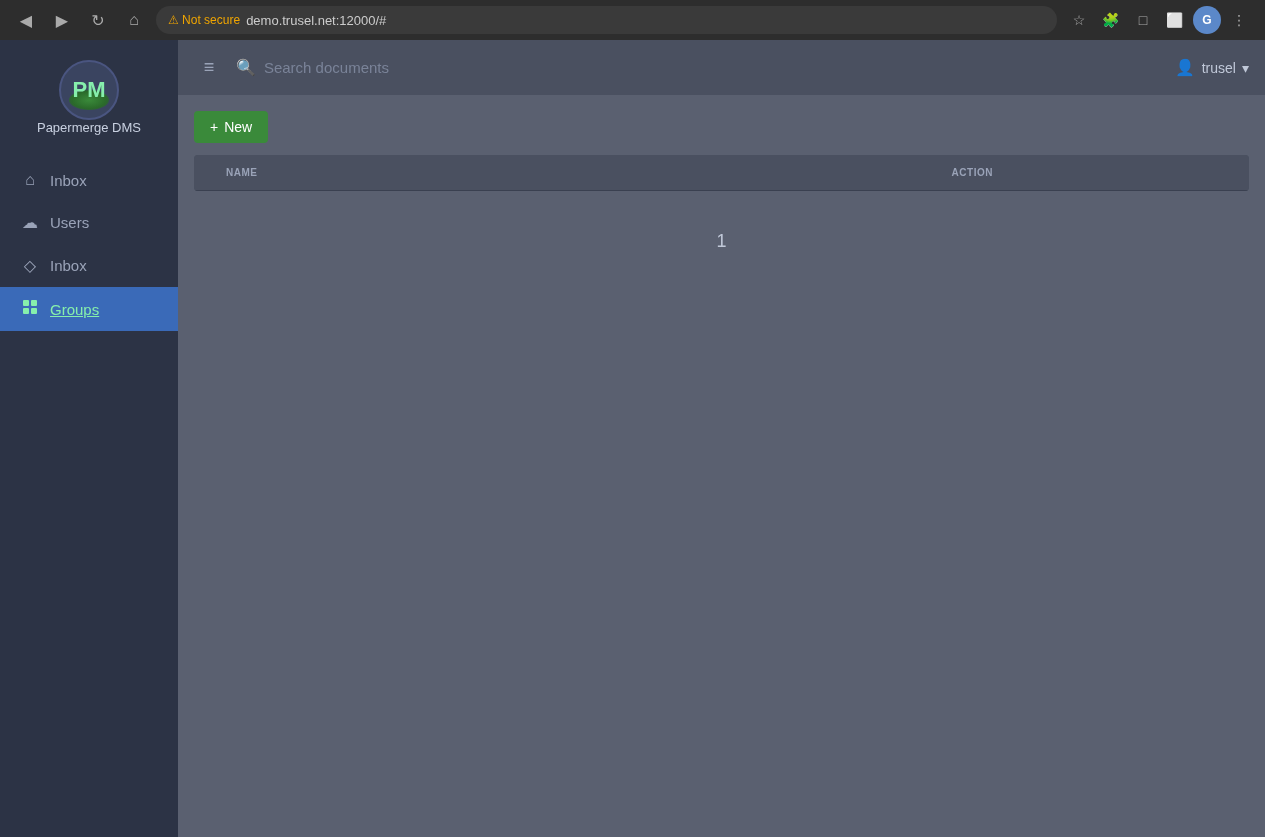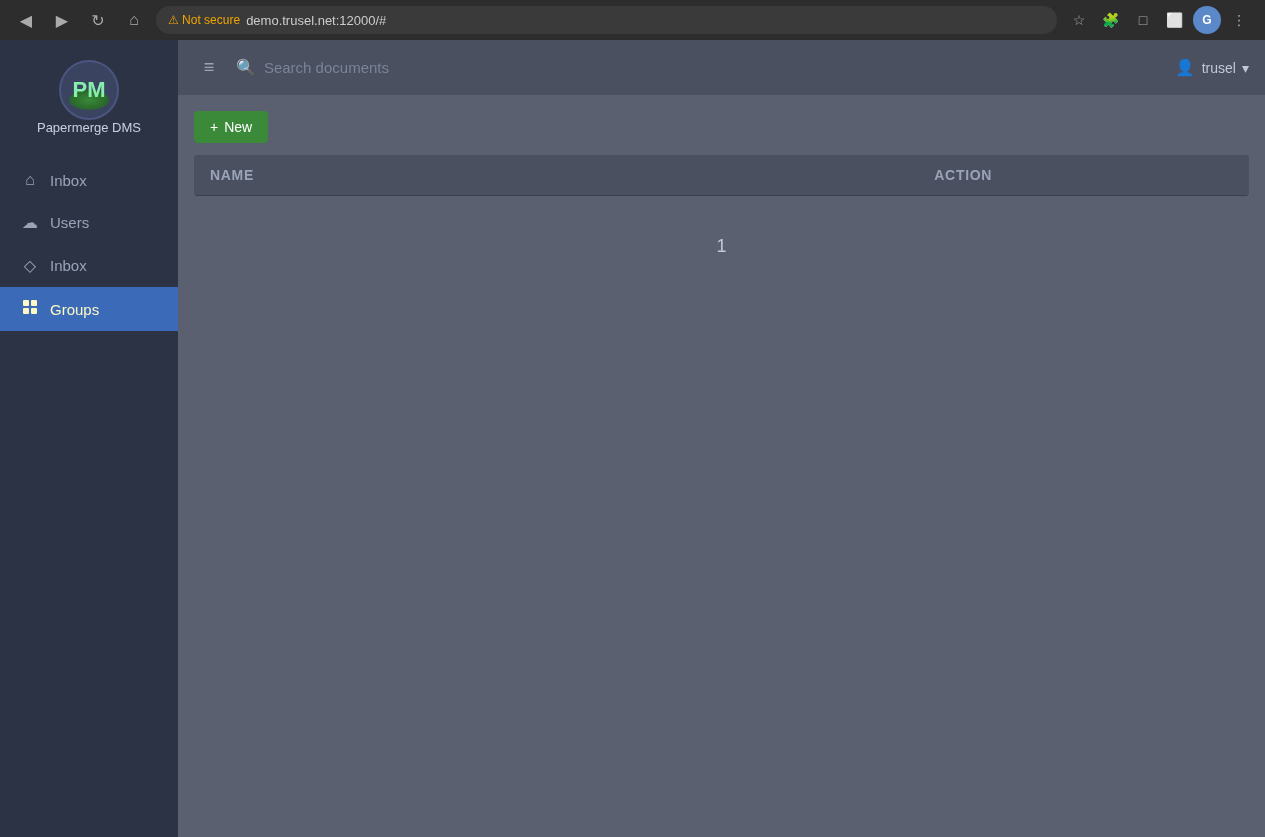--- a/index.html
+++ b/index.html
@@ -137,21 +137,22 @@
       align-items: center;
       gap: 10px;
       padding: 12px 20px;
       color: #9aa3b8;
       font-size: 15px;
       cursor: pointer;
       text-decoration: none;
     }
     .sidebar-nav-item.active {
       background: #3a6ab8;
-      color: #fef9c3;
+      color: #86efac;
+      text-decoration: underline;
     }
     .nav-icon {
       font-size: 16px;
       width: 20px;
       text-align: center;
     }
 
     
     .main-content {
       flex: 1;
@@ -239,23 +240,23 @@
     }
 
     
     .data-table {
       width: 100%;
       border-collapse: collapse;
       color: #c0c8d8;
     }
     .data-table th {
       background: #4a5060;
-      padding: 12px 16px;
+      padding: 12px 32px;
       text-align: left;
-      font-size: 14px;
+      font-size: 10px;
       font-weight: 600;
       color: #9aa3b8;
       letter-spacing: 0.05em;
       border-bottom: 1px solid #3a4050;
     }
     .data-table th.action-col {
       text-align: center;
     }
     .table-wrapper {
       background: #4a5060;

